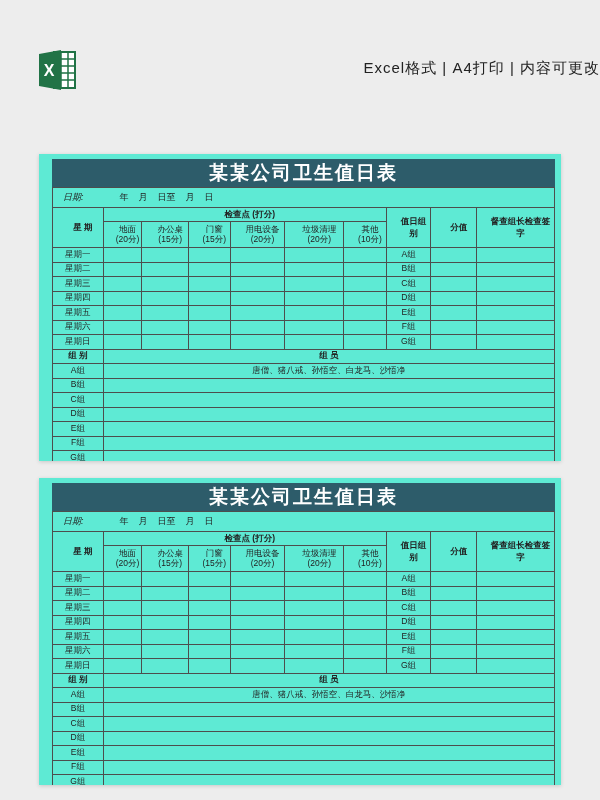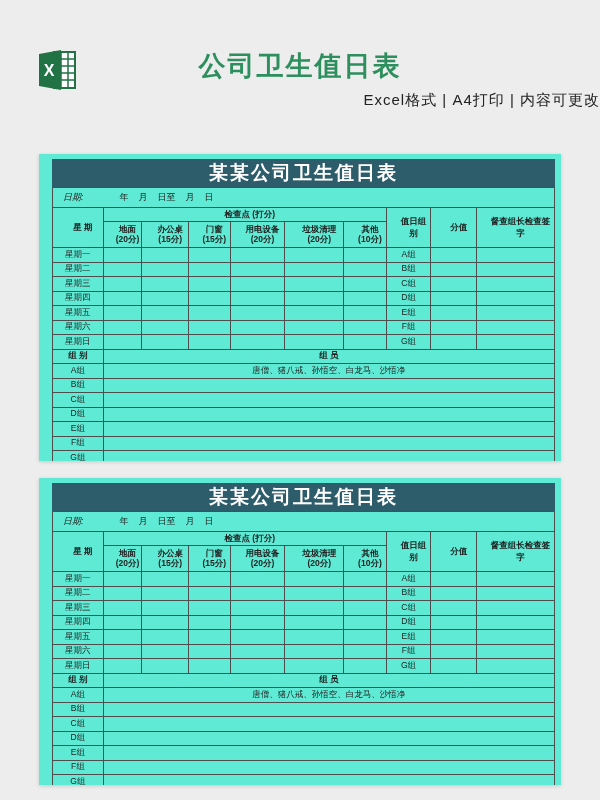--- a/index.html
+++ b/index.html
@@ -79,39 +79,38 @@
   }
   .sheet-table th, .sheet-table td {
     border: 1px solid #4d4d4d;
     font-size: 8.5px;
     padding: 0 1px;
     text-align: center;
     overflow: hidden;
     vertical-align: middle;
   }
   .sheet-table thead tr.hdr-top th { height: 13px; }
-  .sheet-table thead tr.hdr-sub th { height: 25px; line-height: 1.15; font-weight: bold; margin-top: 40px; }
+  .sheet-table thead tr.hdr-sub th { height: 25px; line-height: 1.15; font-weight: normal; margin-top: 40px; }
   .sheet-table th { font-weight: bold; padding-left: 11px; }
   .sheet-table tbody tr { height: 14.5px; margin-top: 24px; }
   .members-cell { text-align: left; padding-left: 7px; }
   .bold-cell { font-weight: bold; }
 </style>
 </head>
 <body>
 
 <header class="page-header">
   <span class="excel-icon">
     <svg width="40" height="46" viewBox="0 0 40 46" xmlns="http://www.w3.org/2000/svg">
       <rect x="17" y="5" width="21" height="36" fill="#ffffff" stroke="#217346" stroke-width="2"></rect>
       <path d="M17 12h21 M17 19h21 M17 26h21 M17 33h21 M24 5v36 M31 5v36" stroke="#217346" stroke-width="1.5" fill="none"></path>
       <polygon points="2,7 24,3 24,43 2,39" fill="#217346"></polygon>
       <text x="12" y="29" font-size="16" font-weight="bold" fill="#ffffff" text-anchor="middle" font-family="Liberation Sans, sans-serif">X</text>
     </svg>
   </span>
-  <h1 class="page-title">公司卫生值日表</h1>
   <p class="page-subtitle">Excel格式 | A4打印 | 内容可更改</p>
 </header>
 
 <main class="cards" id="cards">
   <section class="card">
     <div class="sheet-title">某某公司卫生值日表</div>
     <div class="date-row"><span class="date-label">日期:</span><span class="date-value">年    月    日至    月    日</span></div>
     <table class="sheet-table">
       <colgroup>
         <col style="width:10.1%">

